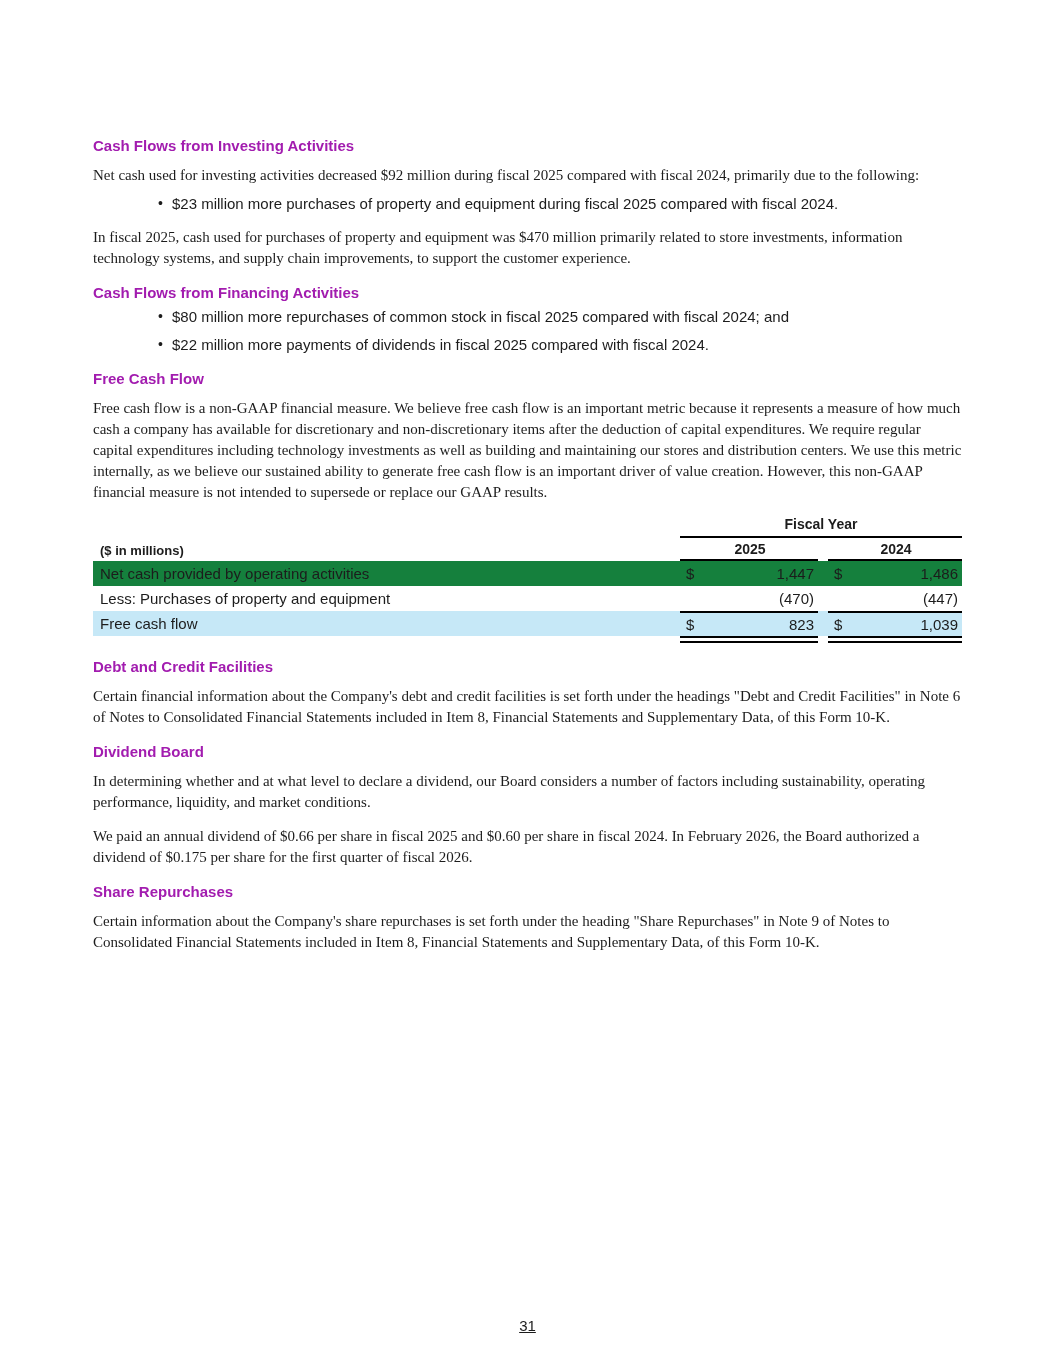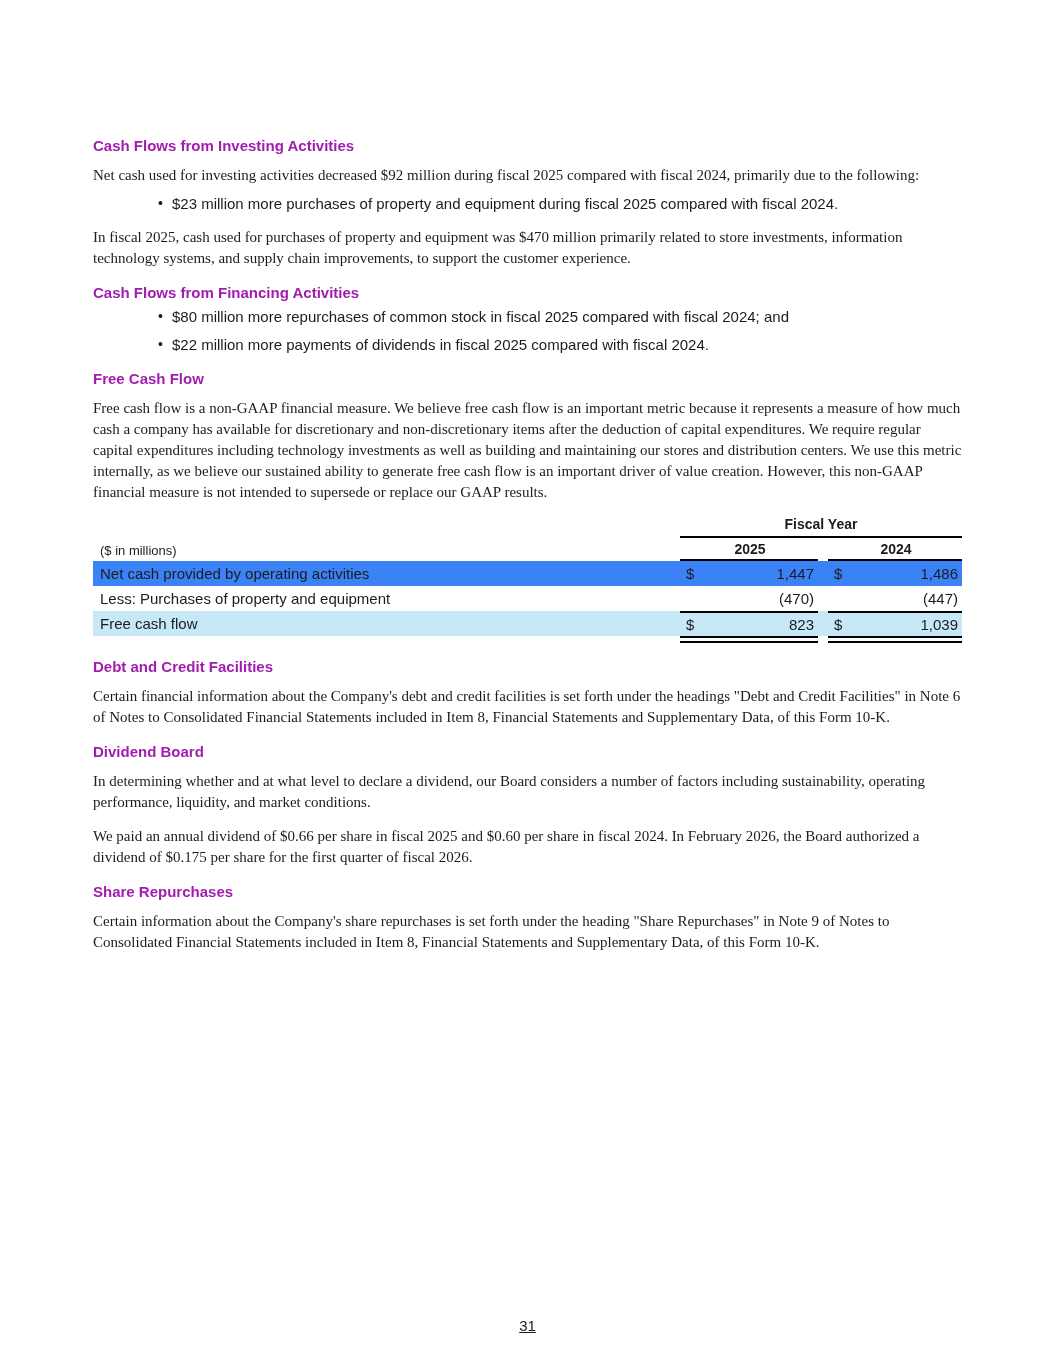--- a/index.html
+++ b/index.html
@@ -67,21 +67,21 @@
     width: 282px;
     text-align: center;
     font-weight: bold;
     font-size: 14px;
     padding-bottom: 4px;
     border-bottom: 2px solid #000;
   }
   .t-head2 { height: 23px; align-items: flex-end; }
   .t-head2 .units {
     font-size: 13px;
-    font-weight: normal;
+    font-weight: bold;
     padding-bottom: 3px;
   }
   .t-head2 .hd {
     justify-content: center;
     font-weight: bold;
     font-size: 14px;
     border-bottom: 2px solid #000;
     padding-bottom: 2px;
     height: 100%;
     align-items: flex-end;
@@ -133,21 +133,21 @@
         <div class="t-label-col"></div>
         <div class="t-fy">Fiscal Year</div>
       </div>
       <div class="t-row t-head2">
         <div class="t-label-col units">($ in millions)</div>
         <div class="t-num hd">2025</div>
         <div class="t-gap"></div>
         <div class="t-num col2 hd">2024</div>
       </div>
 
-      <div class="t-row t-data hl" style="background-color: #3b82f6;">
+      <div class="t-row t-data hl" style="background-color: #15803d;">
         <div class="t-label-col">Net cash provided by operating activities</div>
         <div class="t-num">
           <span class="cur">$</span>
           <span class="val">1,447</span>
         </div>
         <div class="t-gap"></div>
         <div class="t-num col2">
           <span class="cur">$</span>
           <span class="val">1,486</span>
         </div>

